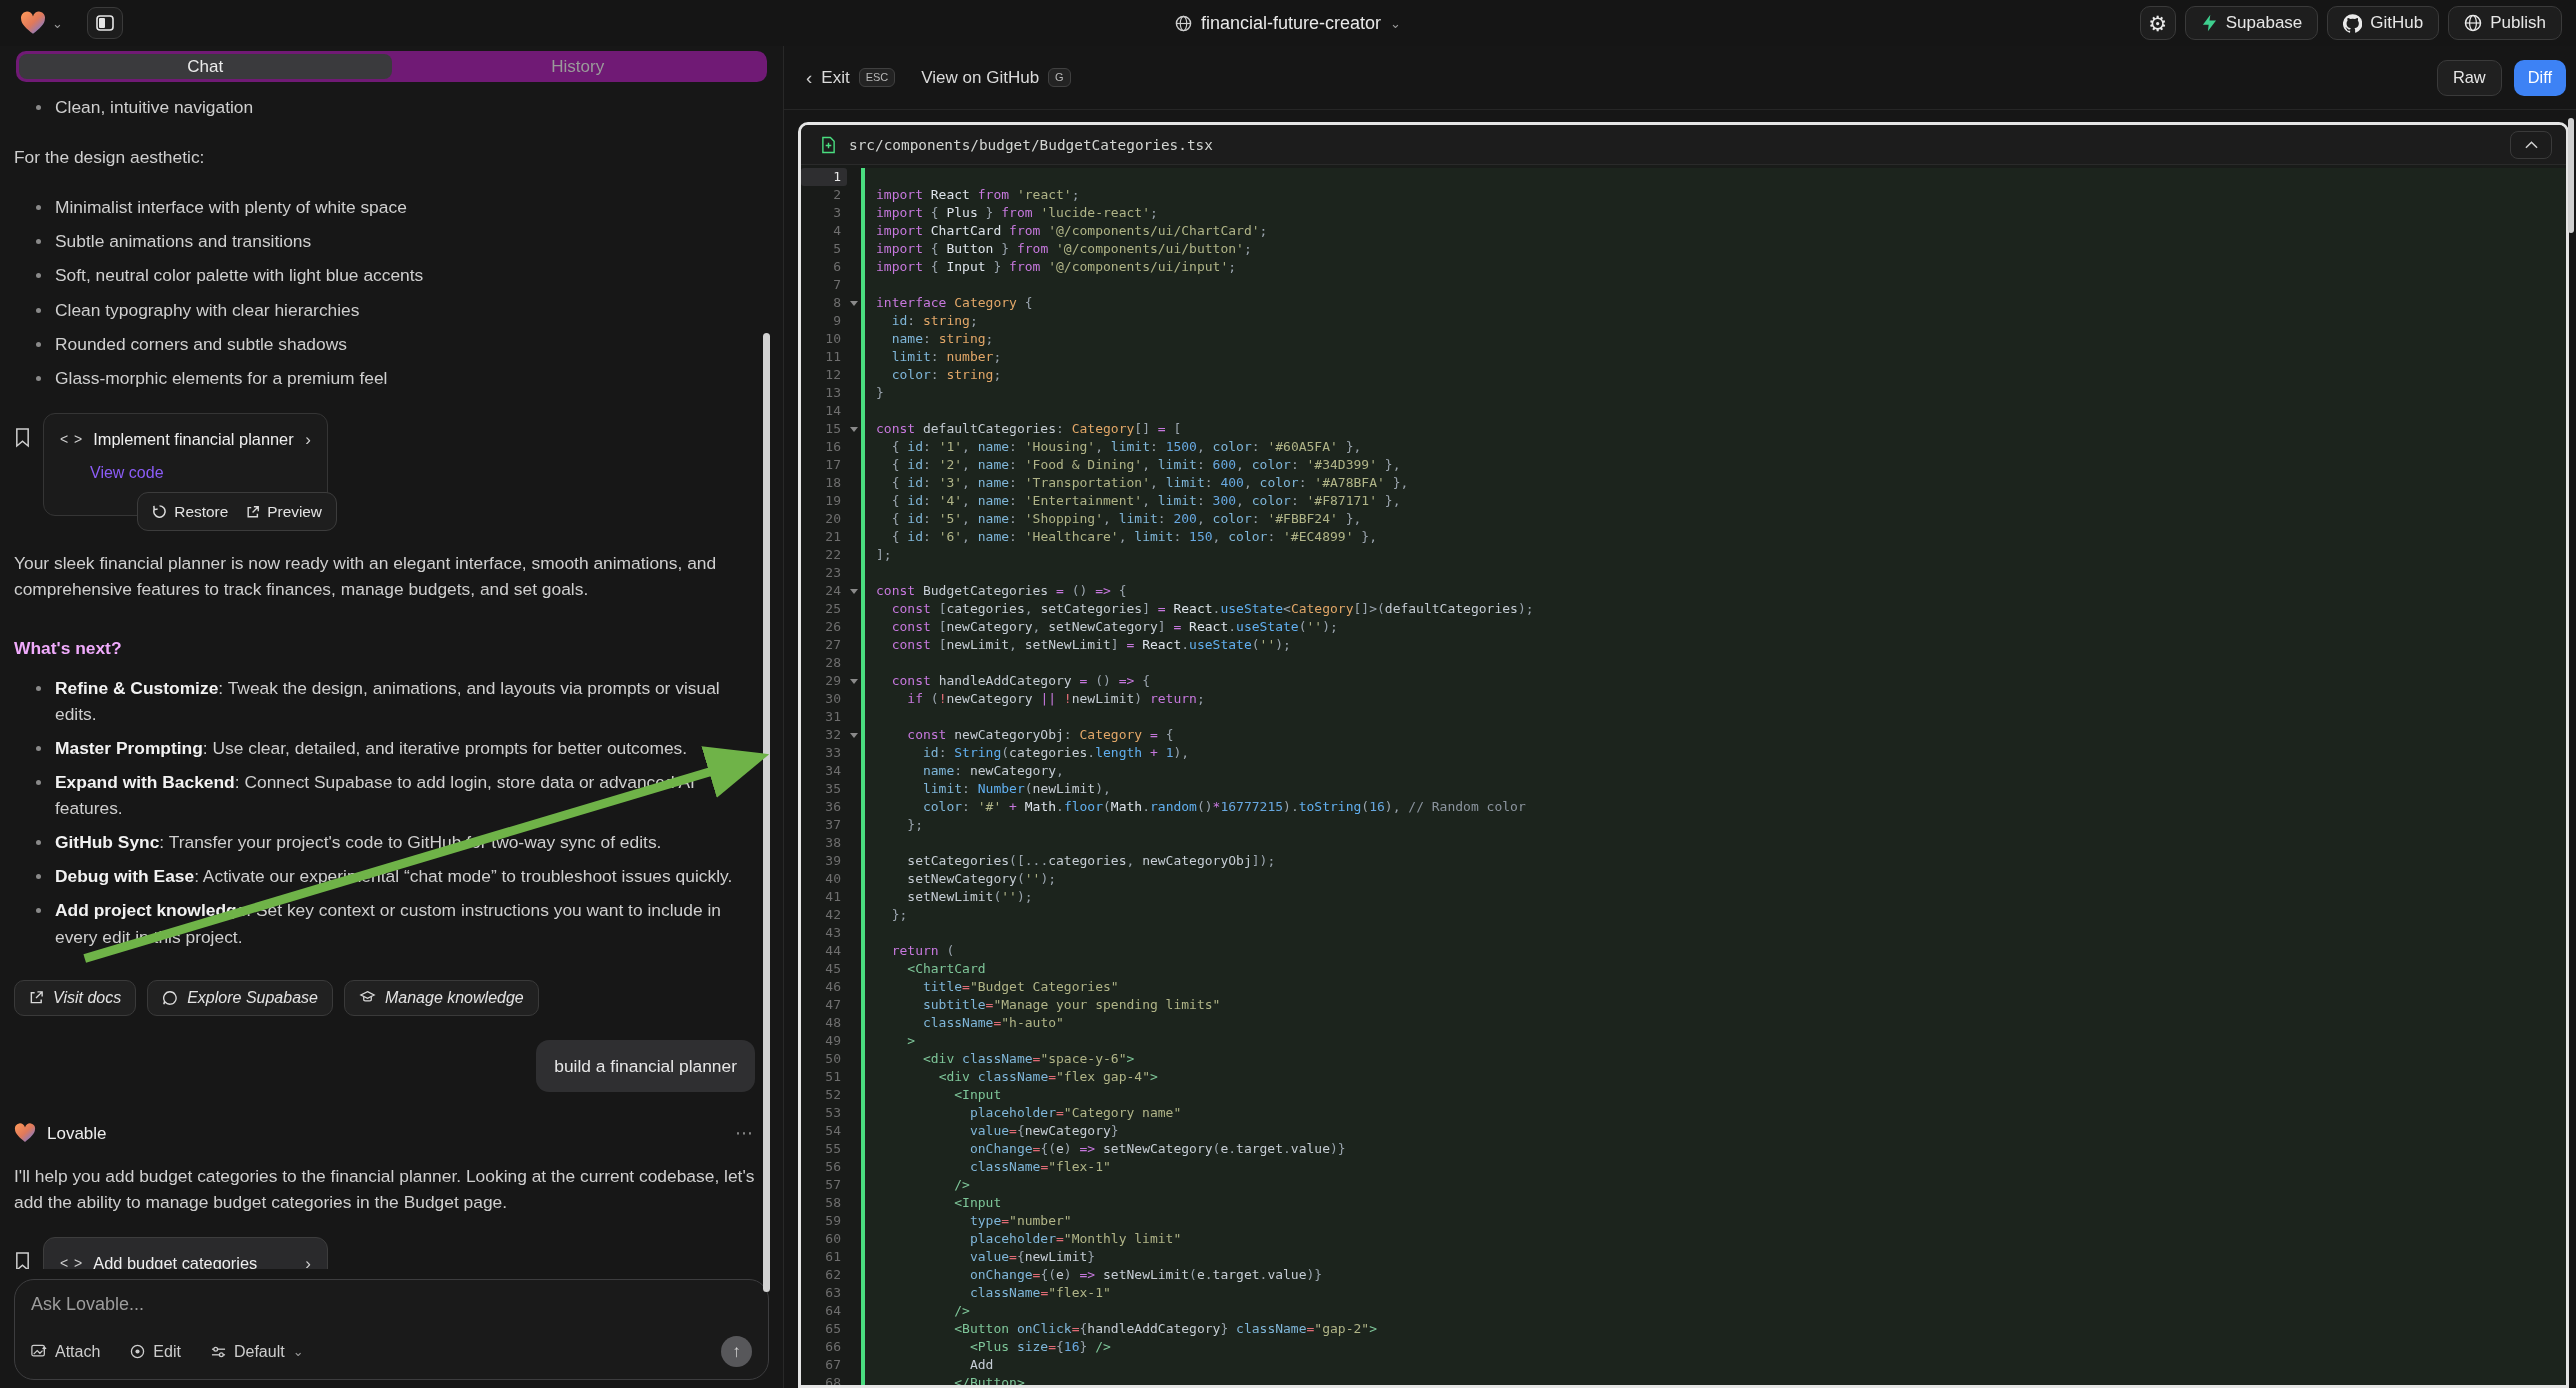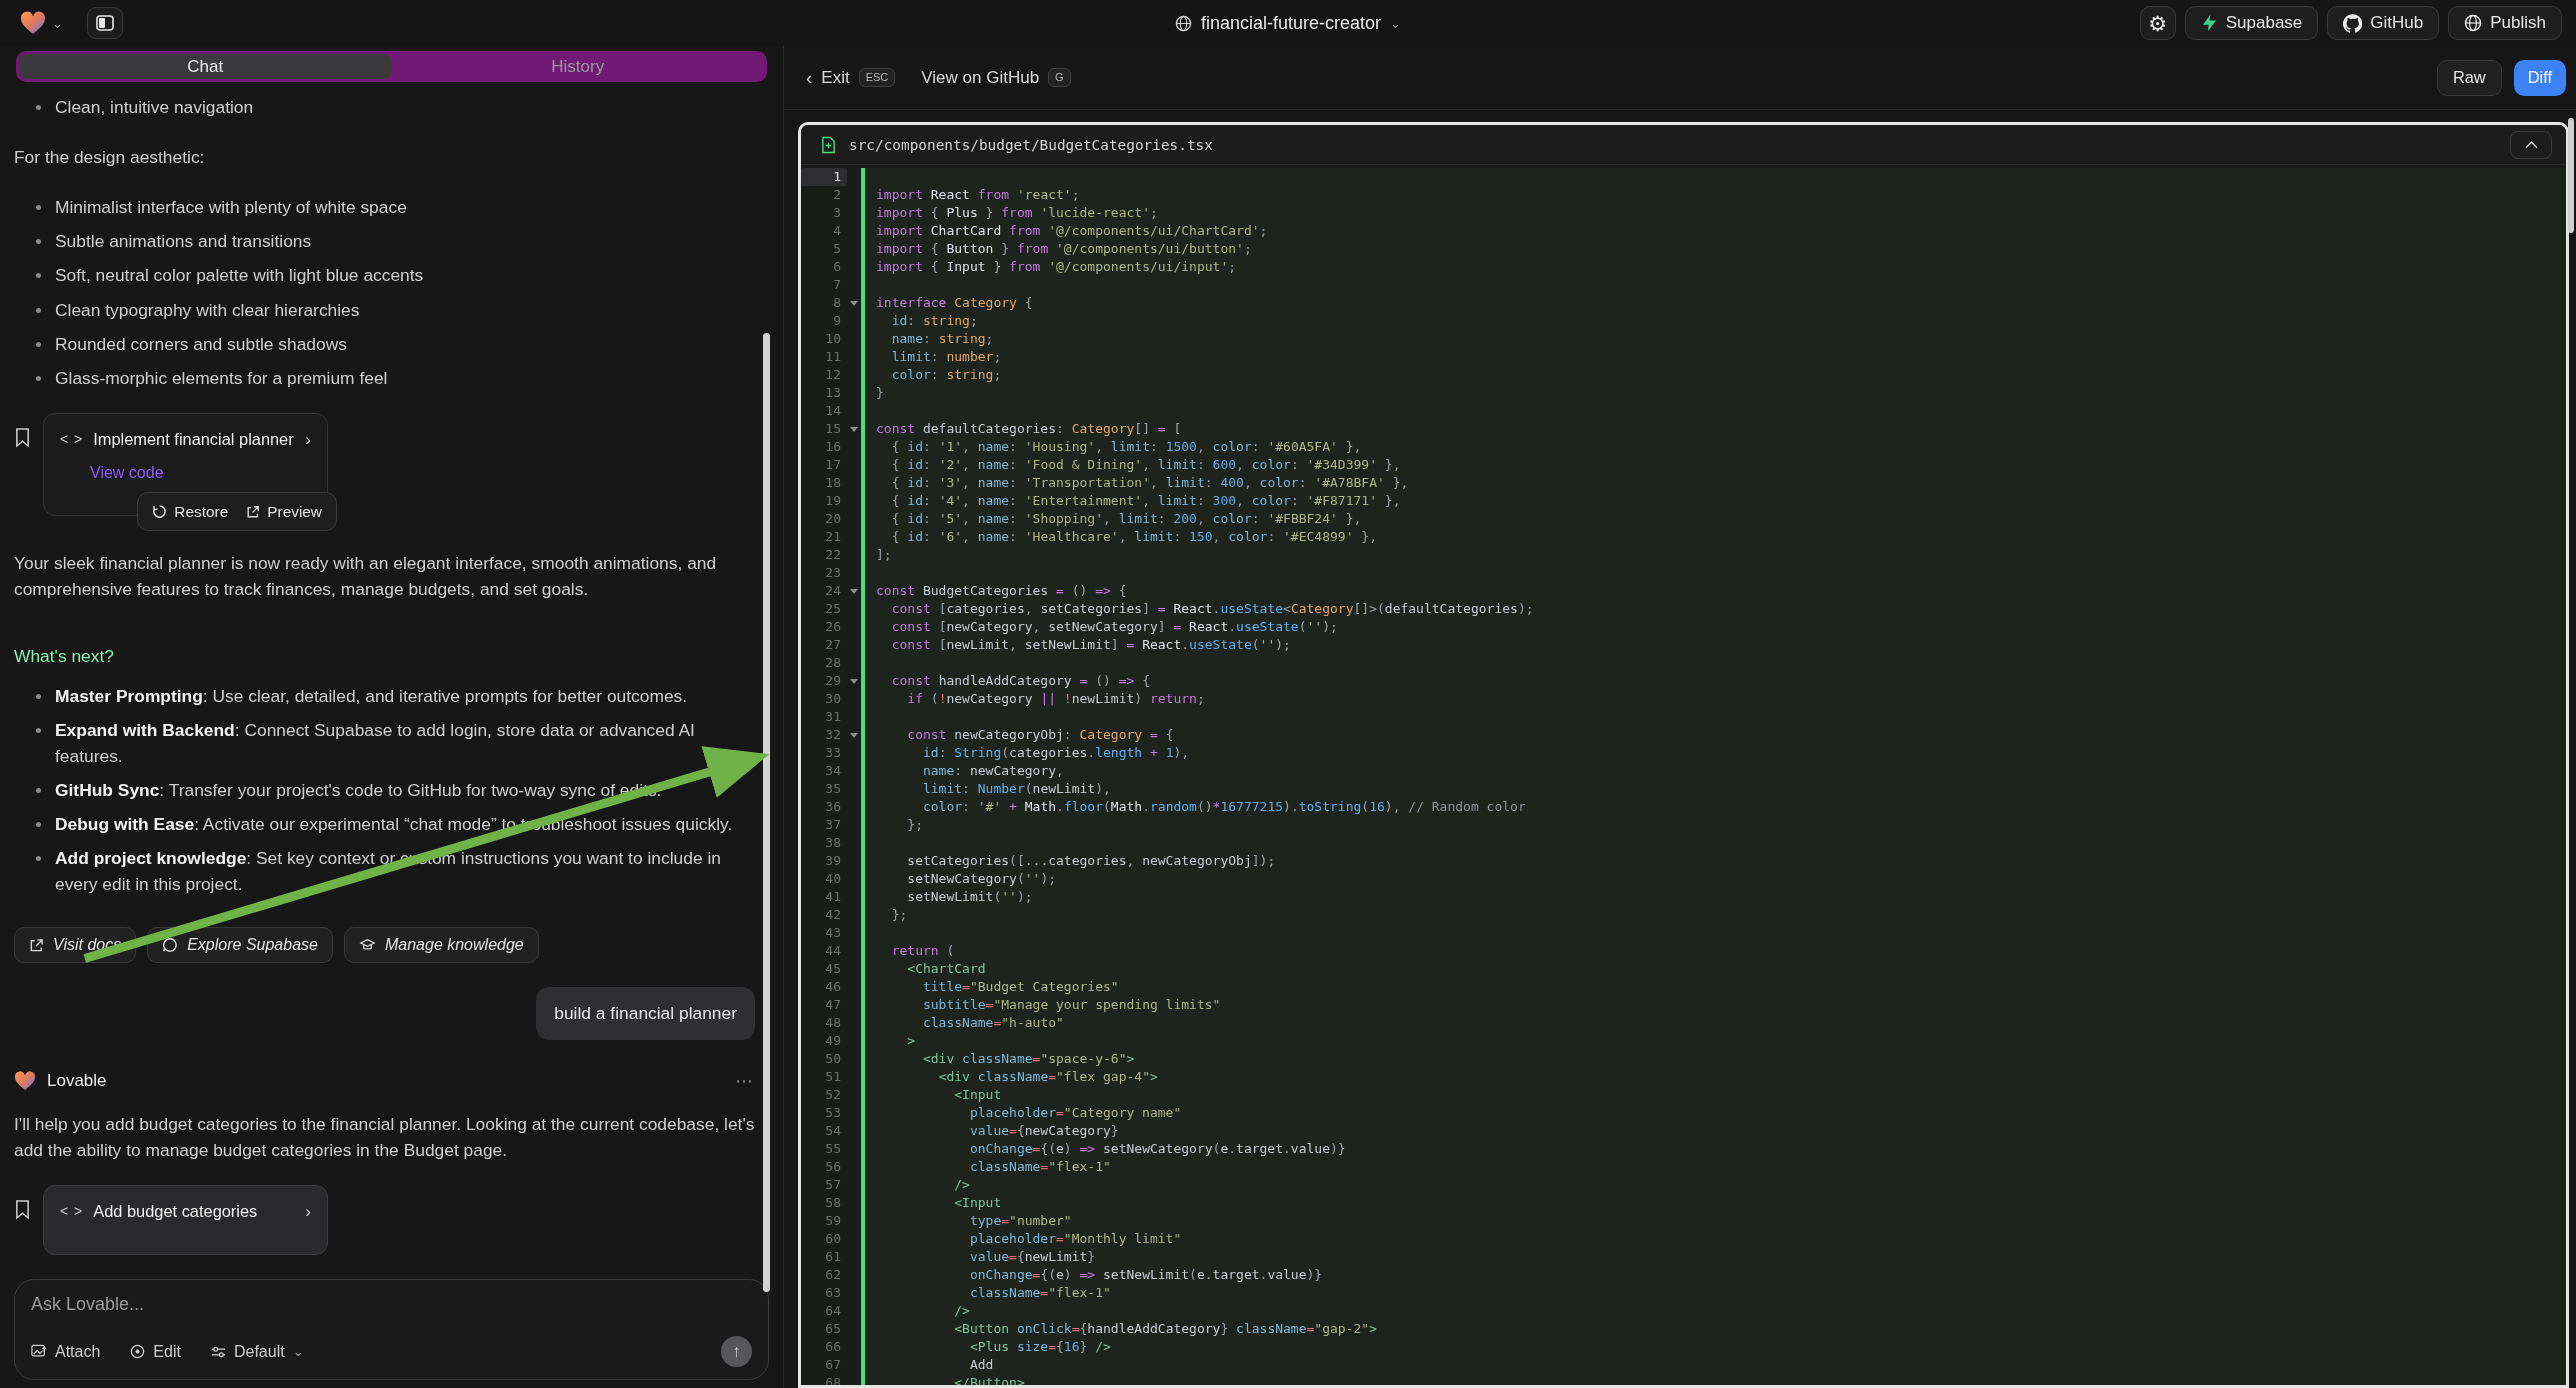--- a/index.html
+++ b/index.html
@@ -28,21 +28,21 @@
   
   .tabs { margin:5px 16px 0; height:31px; background:#701a75; border-radius:10px; display:flex; padding:3px; }
   .tab { flex:1; display:flex; align-items:center; justify-content:center; font-size:17px; color:#9a9a9a; border-radius:8px; }
   .tab.active { background:#3a3a3d; color:#ececec; }
   .messages { position:relative; flex:1; overflow:hidden; padding:12px 28px 0 14px; font-size:17.4px; line-height:1.5; color:#cfcfcf; }
   ul.blist { list-style:none; }
   ul.blist li { display:flex; gap:14px; margin-bottom:8px; }
   ul.blist .dot { width:5px; height:5px; border-radius:50%; background:#8a8a8a; margin:11px 0 0 22px; flex:none; }
   ul.blist b { color:#f2f2f2; }
   .para { margin-top:24px; }
-  .h-bold { margin-top:40px; font-weight:normal; color:#86efac; }
+  .h-bold { margin-top:32px; font-weight:bold; color:#f0abfc; }
   
   .vcard-row { display:flex; align-items:flex-start; gap:12px; margin-top:22px; }
   .bookmark { margin-top:14px; }
   .vcard { position:relative; width:285px; border:1px solid #353535; border-radius:12px; padding:13px 16px 30px; background:#1b1b1b; }
   .vcard.selected { background:#2a2a2c; border-color:#3d3d3d; }
   .vcard-title-row { display:flex; align-items:center; gap:10px; color:#efefef; font-size:16.4px; }
   .vcard-title-row .code-glyph { color:#cfcfcf; font-size:14px; letter-spacing:1px; }
   .vcard-title-row .arrow { margin-left:auto; color:#cfcfcf; font-size:17px; }
   .view-code { margin:9px 0 0 30px; color:#8b5cf6; font-size:16px; }
   .rp-pill { position:absolute; right:-10px; bottom:-16px; display:flex; align-items:center; gap:18px; background:#1e1e1e; border:1px solid #3c3c3c; border-radius:11px; padding:7px 14px; font-size:15.4px; color:#e3e3e3; white-space:nowrap; }
@@ -243,20 +243,24 @@
               </span>
             </div>
           </div>
         </div>
 
         <div class="para" style="margin-top:34px;">Your sleek financial planner is now ready with an elegant interface, smooth animations, and comprehensive features to track finances, manage budgets, and set goals.</div>
         <div class="h-bold">What's next?</div>
         <ul class="blist" style="margin-top:14px;">
             <li>
               <span class="dot"></span>
+              <span><b>Refine &amp; Customize</b>: Tweak the design, animations, and layouts via prompts or visual edits.</span>
+            </li>
+            <li>
+              <span class="dot"></span>
               <span><b>Master Prompting</b>: Use clear, detailed, and iterative prompts for better outcomes.</span>
             </li>
             <li>
               <span class="dot"></span>
               <span><b>Expand with Backend</b>: Connect Supabase to add login, store data or advanced AI features.</span>
             </li>
             <li>
               <span class="dot"></span>
               <span><b>GitHub Sync</b>: Transfer your project's code to GitHub for two-way sync of edits.</span>
             </li>

